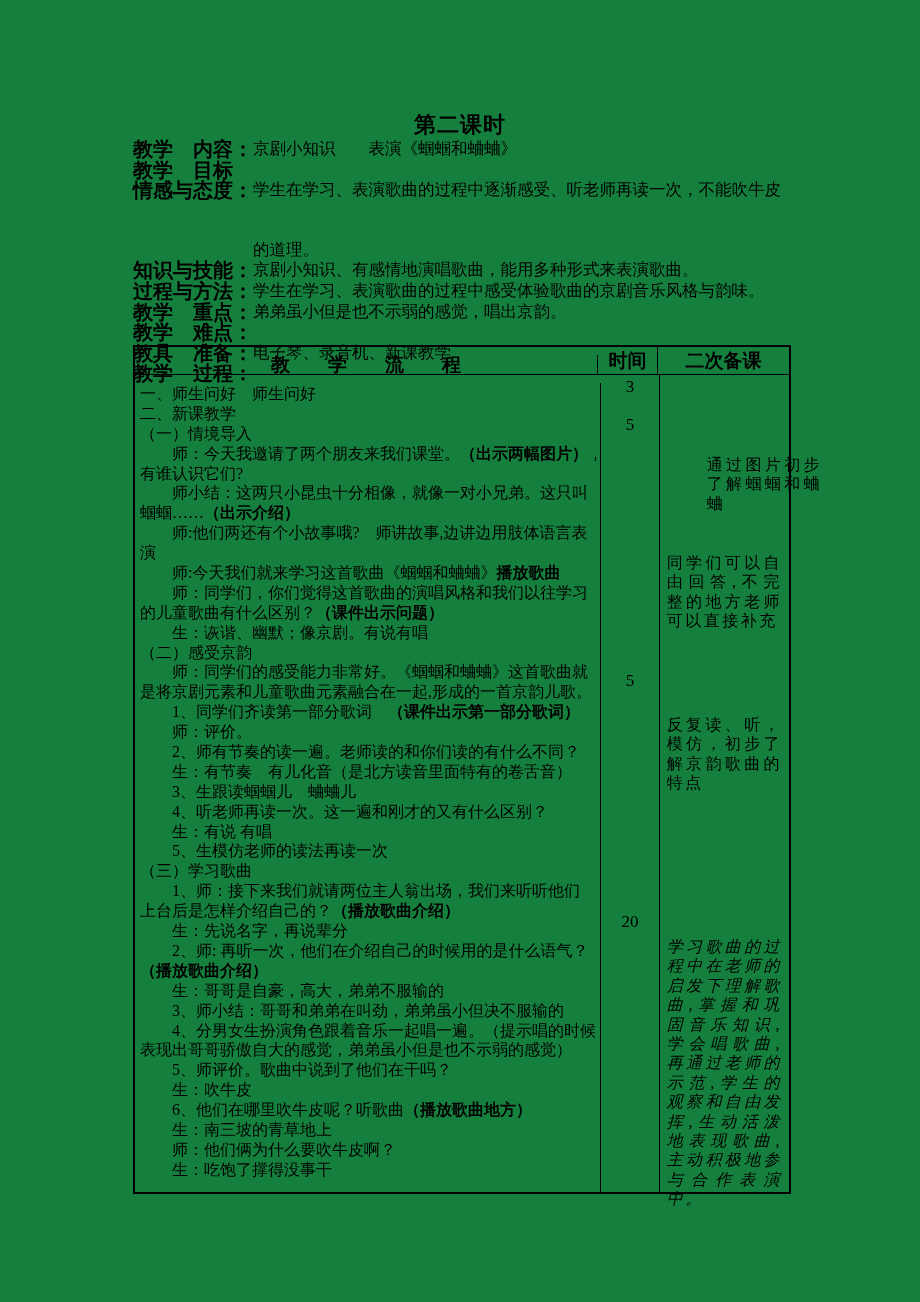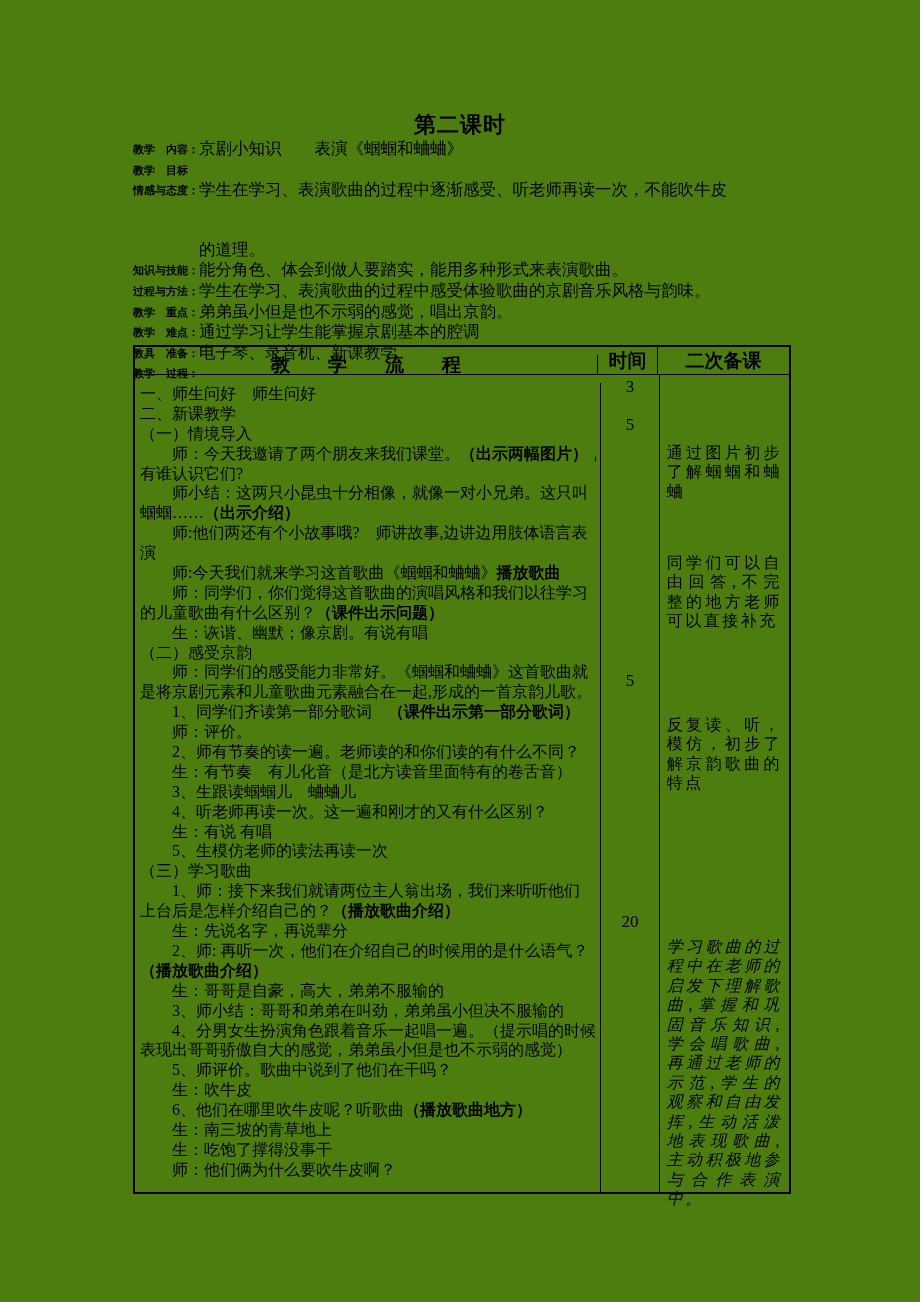--- a/index.html
+++ b/index.html
@@ -1,22 +1,22 @@
 <!DOCTYPE html>
 <html><head>
 <meta charset="utf-8">
 <style>
   html,body{margin:0;padding:0;background:#ffffff;}
   body{width:920px;height:1302px;position:relative;font-family:"Liberation Serif","DejaVu Serif",serif;color:#000;}
-  .page{position:absolute;inset:0;background:#4d7c0f;}
+  .page{position:absolute;inset:0;background:#15803d;}
   .doc-title{position:absolute;top:110px;left:0;width:100%;text-align:center;
     font-family:"Liberation Sans","DejaVu Sans",sans-serif;font-weight:bold;font-size:22px;letter-spacing:1px;}
   .meta{position:absolute;left:133px;top:139px;width:700px;}
   .meta-line{display:flex;line-height:20.6px;font-size:16.5px;}
-  .meta-label{font-family:"Liberation Sans","DejaVu Sans",sans-serif;font-weight:bold;font-size:11px;white-space:pre;flex:0 0 auto;}
+  .meta-label{font-family:"Liberation Sans","DejaVu Sans",sans-serif;font-weight:bold;font-size:20px;white-space:pre;flex:0 0 auto;}
   .meta-val{white-space:pre;}
   .meta-cont{white-space:pre;margin-top:39px;}
   .lesson-table{position:absolute;left:133px;top:345px;width:658px;border:2px solid #000;box-sizing:border-box;}
   .thead{display:flex;height:27px;border-bottom:1.5px solid #000;font-weight:bold;font-size:19px;}
   .th{display:flex;align-items:center;justify-content:center;box-sizing:border-box;white-space:pre;}
   .c1{width:466px;border-right:1.5px solid #000;margin-top:8px;}
   .c2{width:60px;border-right:1.5px solid #000;}
   .c3{width:132px;}
   .tbody{display:flex;height:817px;position:relative;}
   .td{box-sizing:border-box;position:relative;}
@@ -40,33 +40,32 @@
       <div class="meta-line">
         <span class="meta-label">教学　目标</span>
         <span><span class="meta-val"></span></span>
       </div>
       <div class="meta-line">
         <span class="meta-label">情感与态度：</span>
         <span><span class="meta-val">学生在学习、表演歌曲的过程中逐渐感受、听老师再读一次，不能吹牛皮</span><div class="meta-cont">的道理。</div></span>
       </div>
       <div class="meta-line">
         <span class="meta-label">知识与技能：</span>
-        <span><span class="meta-val">能分角色、体会到做人要踏实，能用多种形式来表演歌曲。</span></span>
+        <span><span class="meta-val">京剧小知识、有感情地演唱歌曲，能用多种形式来表演歌曲。</span></span>
       </div>
       <div class="meta-line">
         <span class="meta-label">过程与方法：</span>
         <span><span class="meta-val">学生在学习、表演歌曲的过程中感受体验歌曲的京剧音乐风格与韵味。</span></span>
       </div>
       <div class="meta-line">
         <span class="meta-label">教学　重点：</span>
         <span><span class="meta-val">弟弟虽小但是也不示弱的感觉，唱出京韵。</span></span>
       </div>
       <div class="meta-line">
         <span class="meta-label">教学　难点：</span>
-        <span><span class="meta-val">通过学习让学生能掌握京剧基本的腔调</span></span>
       </div>
       <div class="meta-line">
         <span class="meta-label">教具　准备：</span>
         <span><span class="meta-val">电子琴、录音机、新课教学</span></span>
       </div>
       <div class="meta-line">
         <span class="meta-label">教学　过程：</span>
         <span><span class="meta-val"></span></span>
       </div>
     </div>
@@ -109,30 +108,30 @@
           <div class="line"><span>　　2、师: 再听一次，他们在介绍自己的时候用的是什么语气？</span></div>
           <div class="line"><b>（播放歌曲介绍）</b></div>
           <div class="line"><span>　　生：哥哥是自豪，高大，弟弟不服输的</span></div>
           <div class="line"><span>　　3、师小结：哥哥和弟弟在叫劲，弟弟虽小但决不服输的</span></div>
           <div class="line"><span>　　4、分男女生扮演角色跟着音乐一起唱一遍。（提示唱的时候</span></div>
           <div class="line"><span>表现出哥哥骄傲自大的感觉，弟弟虽小但是也不示弱的感觉）</span></div>
           <div class="line"><span>　　5、师评价。歌曲中说到了他们在干吗？</span></div>
           <div class="line"><span>　　生：吹牛皮</span></div>
           <div class="line"><span>　　6、他们在哪里吹牛皮呢？听歌曲</span><b>（播放歌曲地方）</b></div>
           <div class="line"><span>　　生：南三坡的青草地上</span></div>
+          <div class="line"><span>　　师：他们俩为什么要吹牛皮啊？</span></div>
           <div class="line"><span>　　生：吃饱了撑得没事干</span></div>
-          <div class="line"><span>　　师：他们俩为什么要吹牛皮啊？</span></div>
         </div>
       <div class="td c2" id="times">
           <div class="time" style="top: 2px;">3</div>
           <div class="time" style="top: 40px;">5</div>
           <div class="time" style="top: 296px;">5</div>
           <div class="time" style="top: 537px;">20</div>
         </div>
       <div class="td c3" id="notes">
-          <div class="note" style="top: 68px;">通过图片初步了解蝈蝈和蛐蛐</div>
+          <div class="note" style="top: 80px; margin-left: 40px;">通过图片初步了解蝈蝈和蛐蛐</div>
           <div class="note" style="top: 178px;">同学们可以自由回答,不完整的地方老师可以直接补充</div>
           <div class="note" style="top: 340px;">反复读、听，模仿，初步了解京韵歌曲的特点</div>
           <div class="note" style="top: 562px; font-style: italic;">学习歌曲的过程中在老师的启发下理解歌曲,掌握和巩固音乐知识,学会唱歌曲,再通过老师的示范,学生的观察和自由发挥,生动活泼地表现歌曲,主动积极地参与合作表演中。</div>
         </div>
     </div>
   </div>
 </div>
 
 </body></html>

